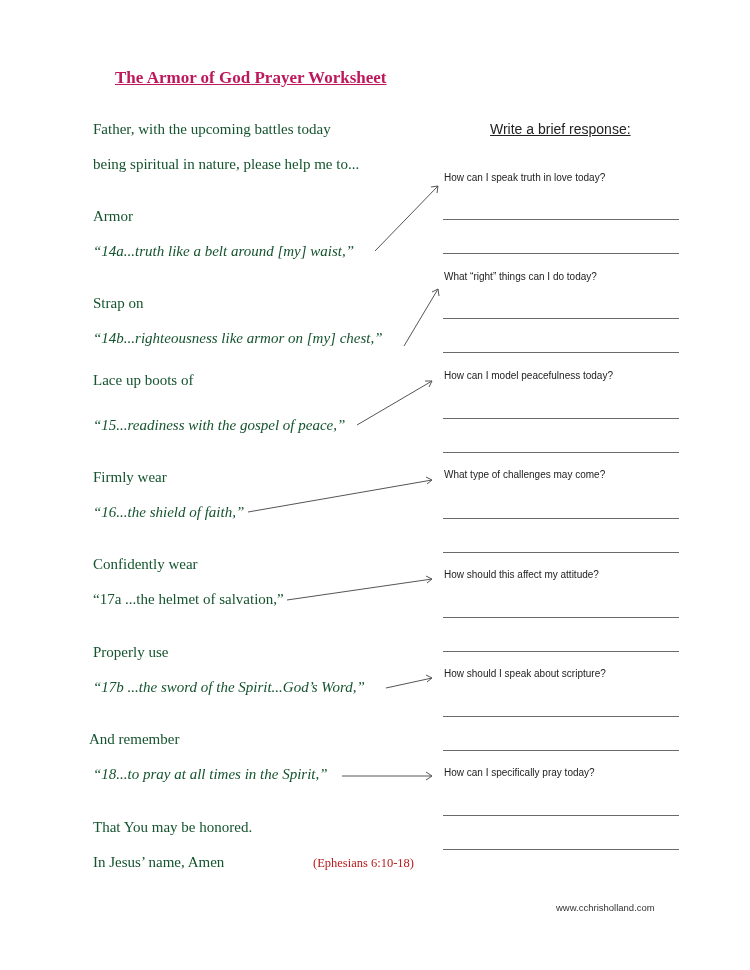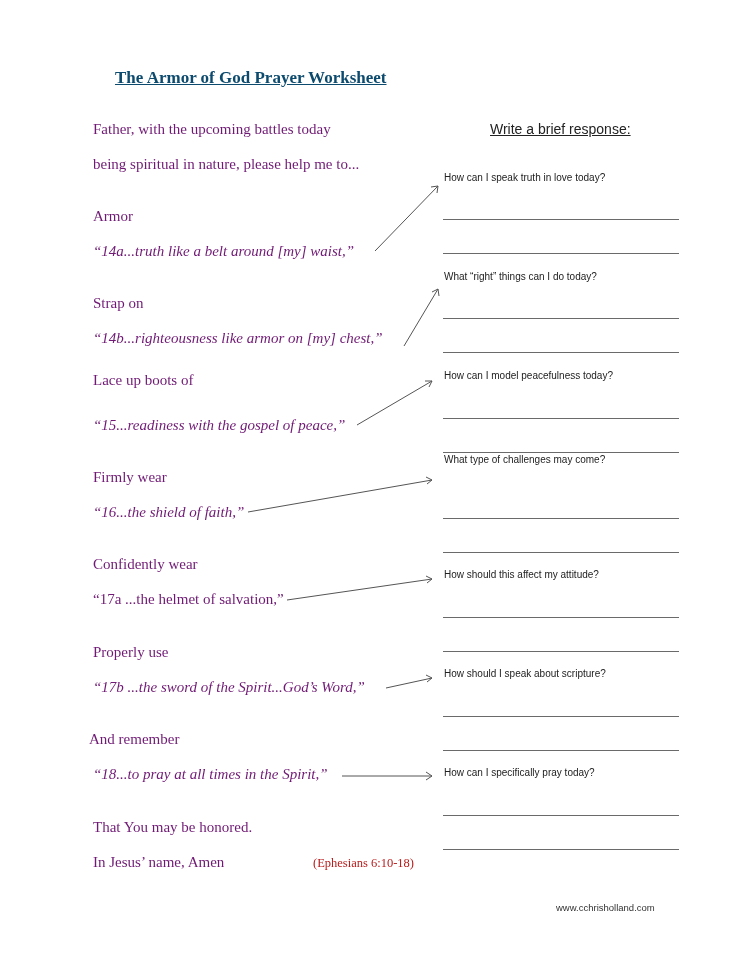--- a/index.html
+++ b/index.html
@@ -1,20 +1,20 @@
 <!DOCTYPE html>
 <html><head>
 <meta charset="utf-8">
 <style>
   html, body { margin: 0; padding: 0; background: #ffffff; }
   body { width: 750px; height: 970px; position: relative; overflow: hidden; color: #3a3a3a; }
   .abs { position: absolute; white-space: nowrap; }
   .sans { font-family: "Liberation Sans", "DejaVu Sans", sans-serif; }
-  .title { left: 115px; top: 68px; font-size: 15.5px; font-weight: bold; text-decoration: underline; color: #0c4a6e; font-family: "Liberation Serif", serif; font-size: 17px; }
-  .left-text { font-family: "Liberation Serif", "DejaVu Serif", serif; font-size: 15px; color: #701a75; }
+  .title { left: 115px; top: 68px; font-size: 15.5px; font-weight: bold; text-decoration: underline; color: #be185d; font-family: "Liberation Serif", serif; font-size: 17px; }
+  .left-text { font-family: "Liberation Serif", "DejaVu Serif", serif; font-size: 15px; color: #14532d; }
   .italic { font-style: italic; }
   .resp-header { left: 490px; top: 121px; font-size: 14px; text-decoration: underline; color: #222; }
   .question { left: 444px; font-size: 10px; color: #222; }
   .line { position: absolute; left: 443px; width: 236px; height: 0; border-top: 1px solid #6a6a6a; }
   .ref { font-family: "Liberation Serif", serif; font-size: 12.5px; color: #b91c1c; }
   .footer { left: 556px; top: 902px; font-size: 9.5px; color: #333; }
   svg.arrows { position: absolute; left: 0; top: 0; width: 750px; height: 970px; pointer-events: none; }
 </style>
 </head>
 <body>
@@ -41,21 +41,21 @@
   <div class="line" style="top:352px;"></div>
 
   <div class="abs left-text" style="left:93px; top:372px;">Lace up boots of</div>
   <div class="abs left-text italic" style="left:93px; top:417px;">“15...readiness with the gospel of peace,”</div>
   <div class="abs sans question" style="top:370px;">How can I model peacefulness today?</div>
   <div class="line" style="top:418px;"></div>
   <div class="line" style="top:452px;"></div>
 
   <div class="abs left-text" style="left:93px; top:469px;">Firmly wear</div>
   <div class="abs left-text italic" style="left:93px; top:504px;">“16...the shield of faith,”</div>
-  <div class="abs sans question" style="top:454px;">What type of challenges may come?</div>
+  <div class="abs sans question" style="top:469px;">What type of challenges may come?</div>
   <div class="line" style="top:518px;"></div>
   <div class="line" style="top:552px;"></div>
 
   <div class="abs left-text" style="left:93px; top:556px;text-align:right;">Confidently wear</div>
   <div class="abs left-text" style="left:93px; top:591px;">“17a ...the helmet of salvation,”</div>
   <div class="abs sans question" style="top:569px;">How should this affect my attitude?</div>
   <div class="line" style="top:617px;"></div>
   <div class="line" style="top:651px;"></div>
 
   <div class="abs left-text" style="left:93px; top:644px;">Properly use</div>

